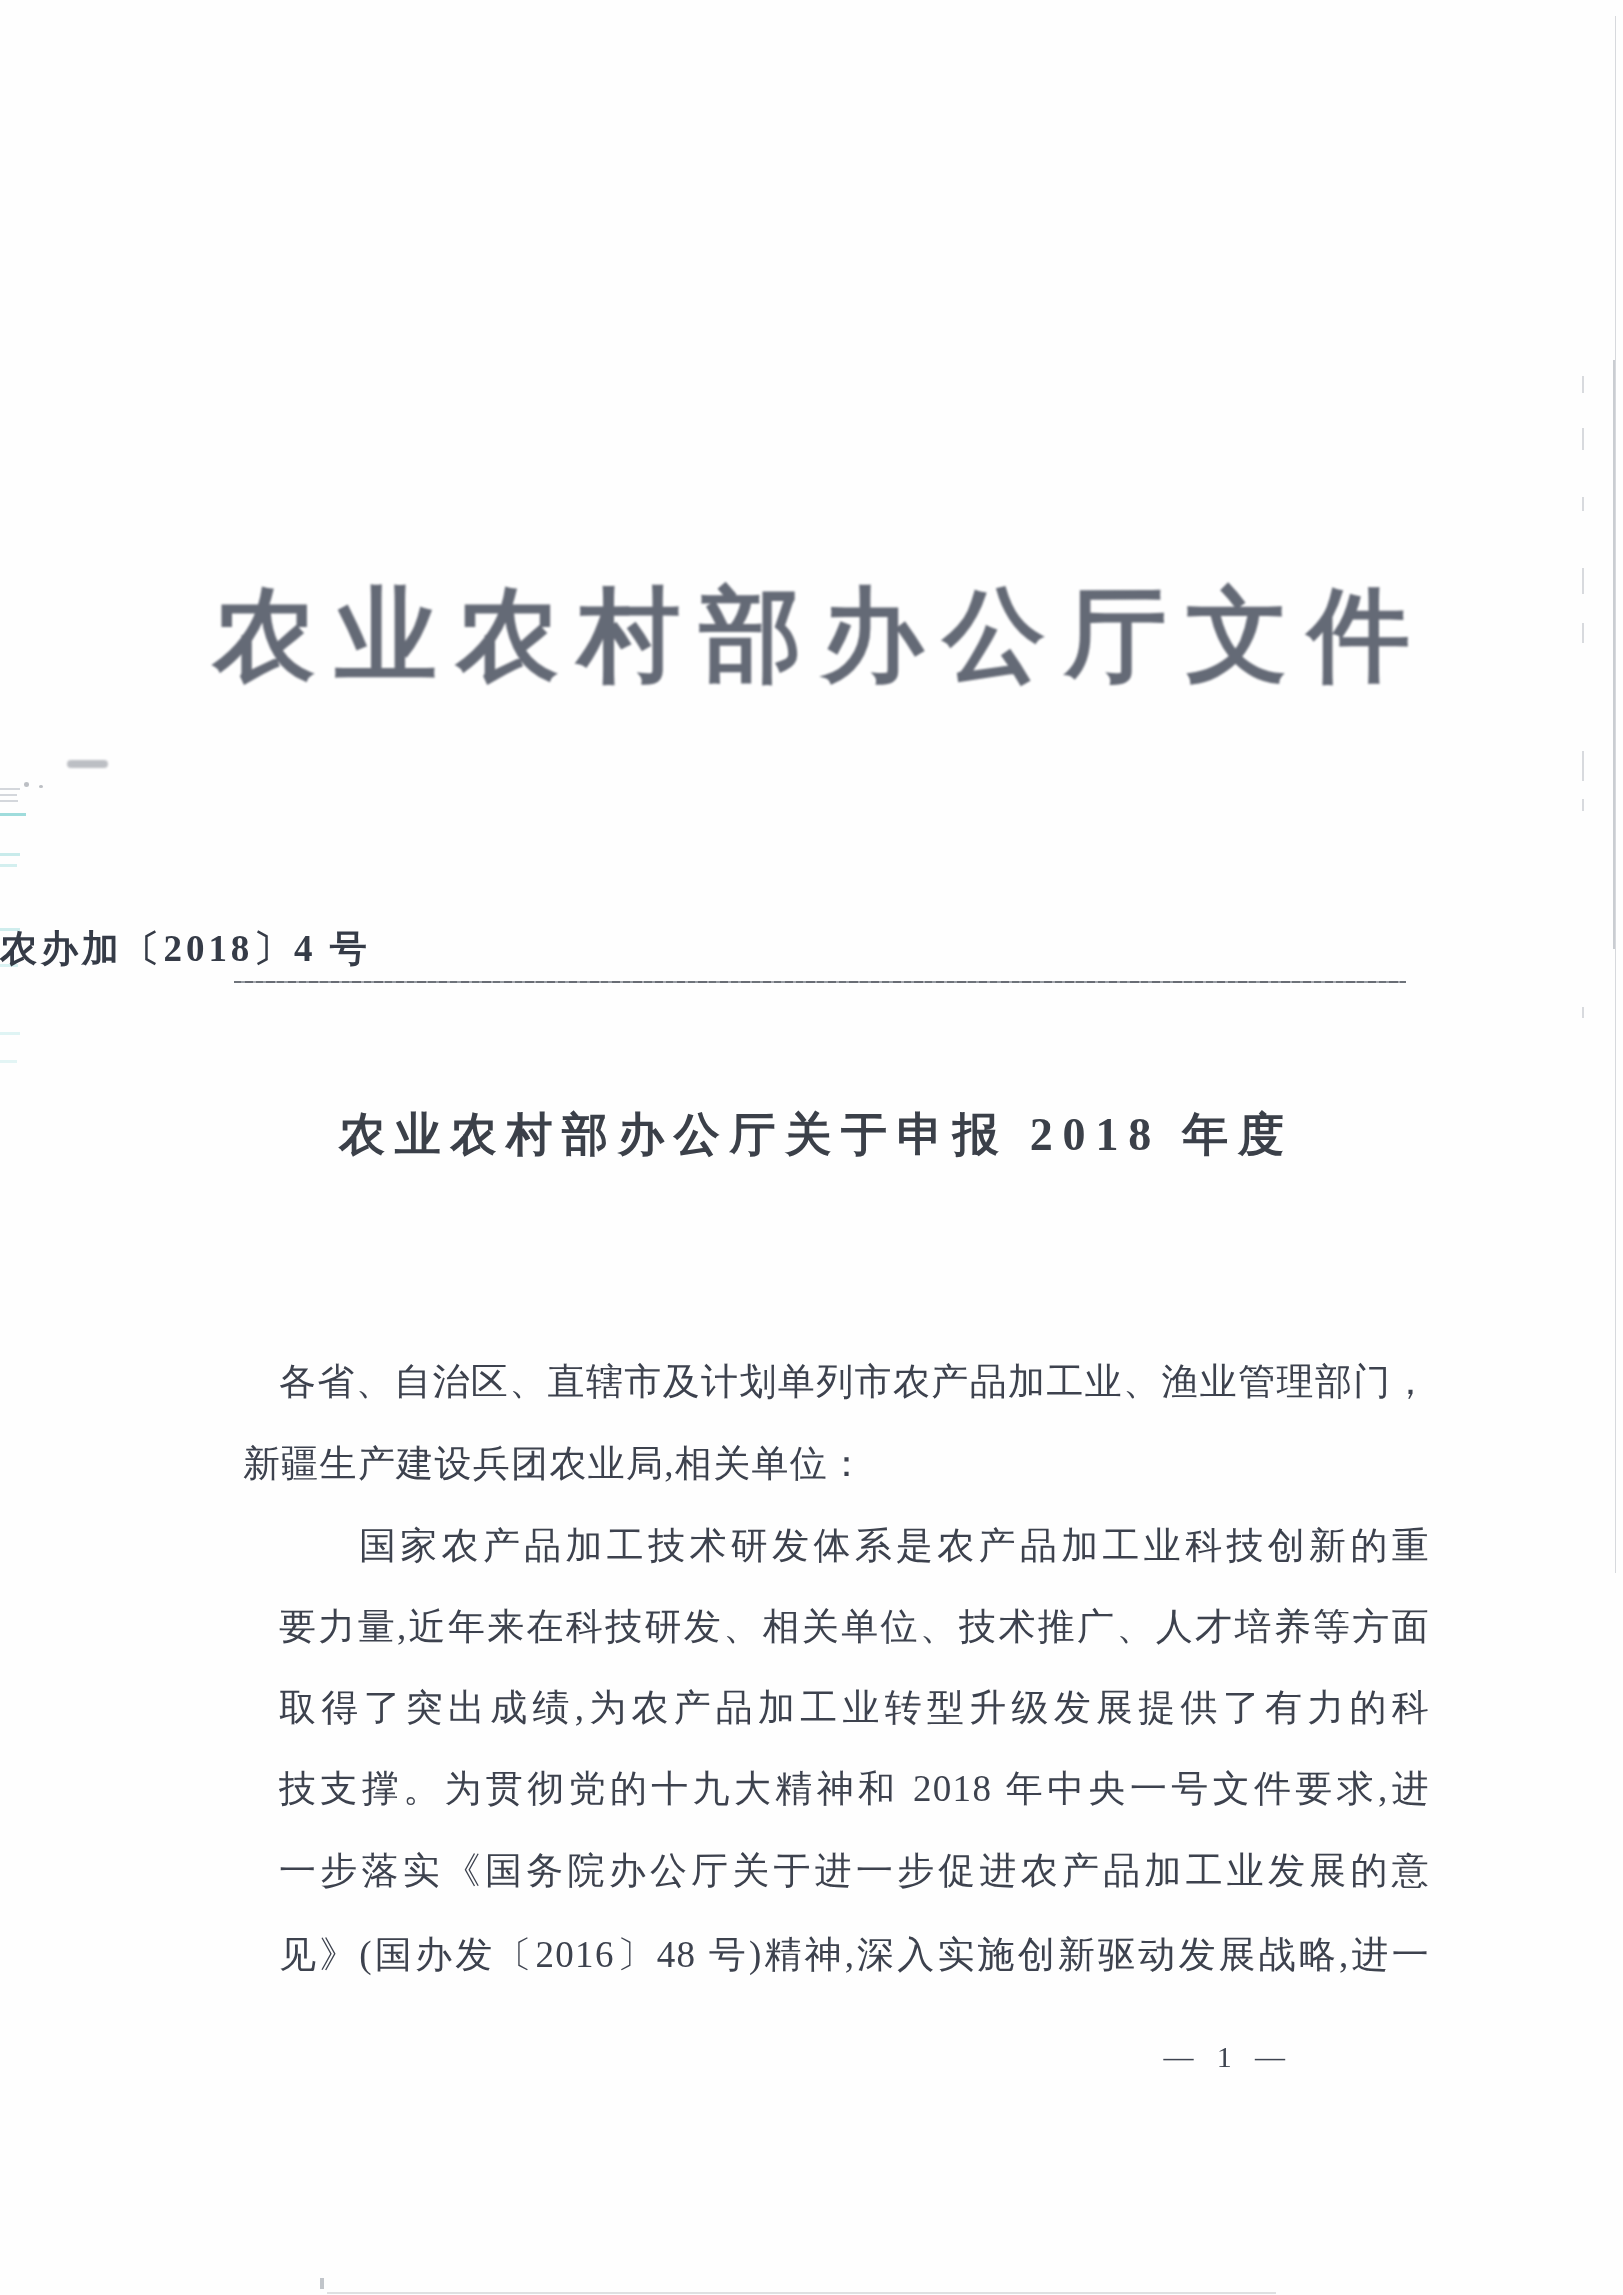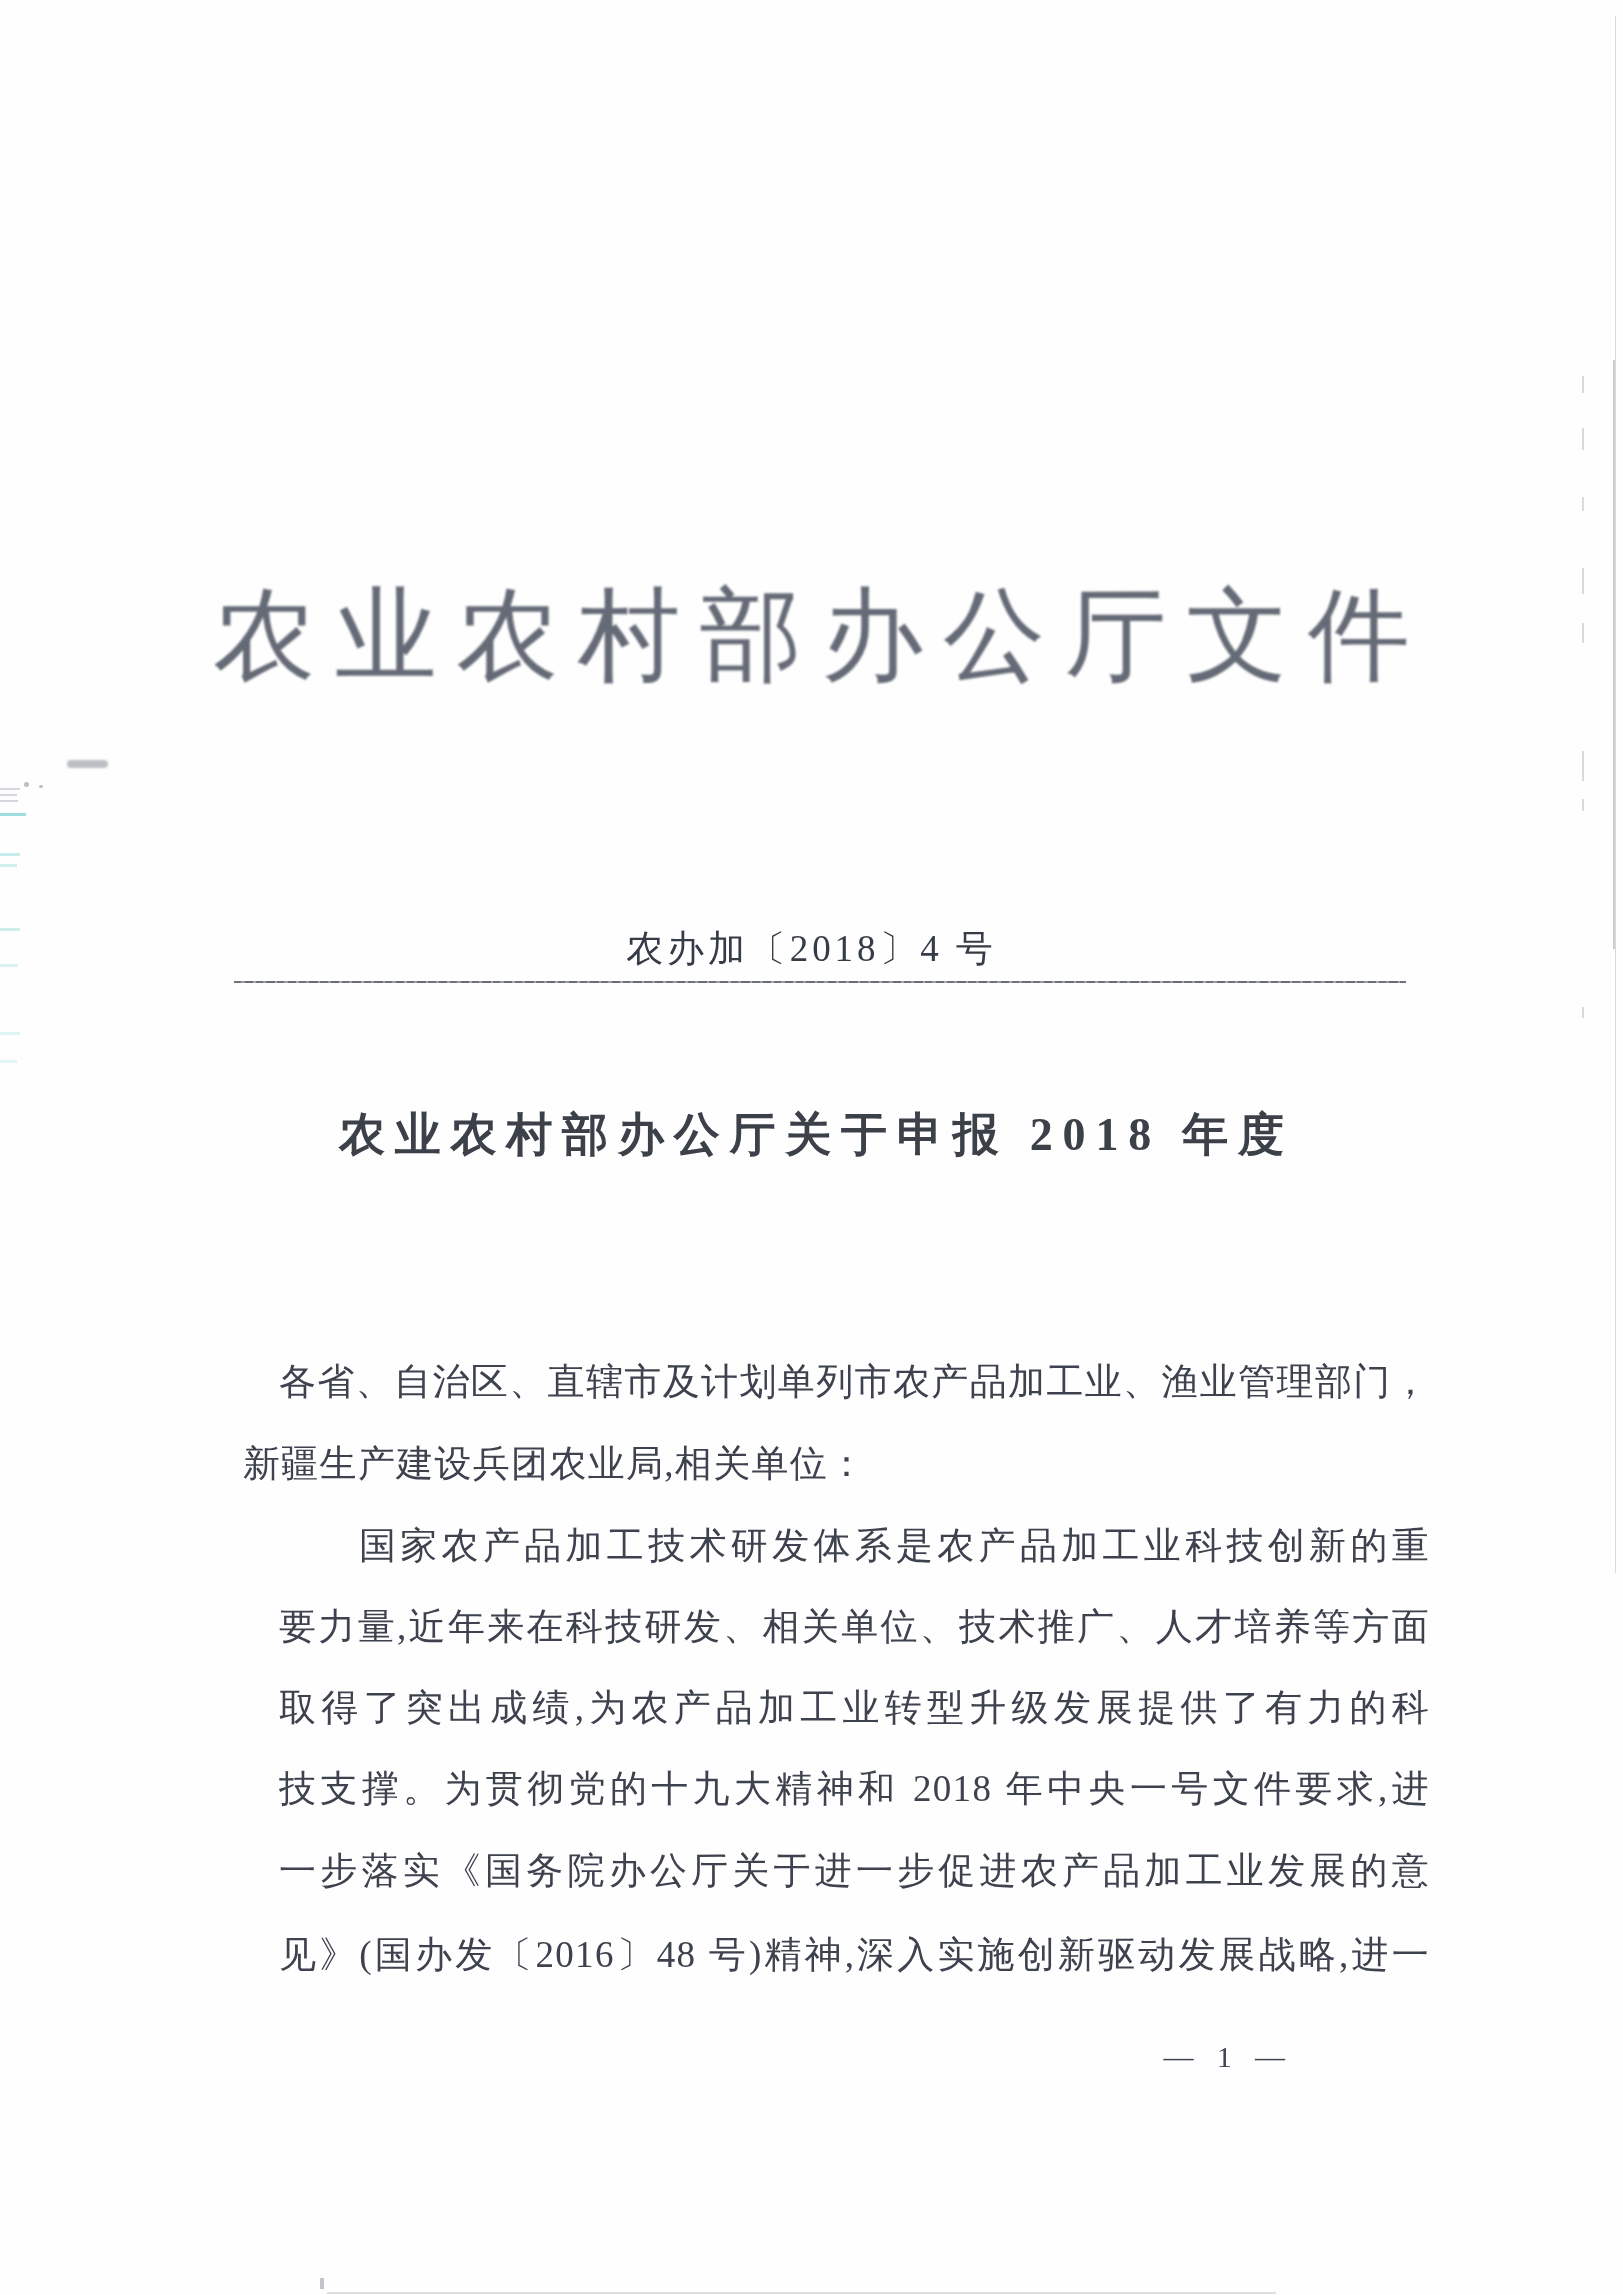--- a/index.html
+++ b/index.html
@@ -17,41 +17,42 @@
   }
 
   
   .header-title {
     position: absolute;
     top: 568px;
     left: 0;
     right: 0;
     text-align: center;
     font-size: 102px;
-    font-weight: 400;
+    font-weight: 700;
     letter-spacing: 19.6px;
     text-indent: 19.6px;
     color: var(--header-ink, #585e6b);
     filter: blur(0.9px);
     opacity: 0.92;
     white-space: nowrap;
   }
 
   
   .doc-number {
     position: absolute;
     top: 924px;
     left: 0;
     right: 0;
-    text-align: center;
+    text-align: left;
     font-size: 37px;
     letter-spacing: 3.9px;
     color: #353b47;
     filter: blur(0.3px);
     white-space: nowrap;
+    font-weight: bold;
   }
 
   
   .rule {
     position: absolute;
     top: 981px;
     left: 234px;
     width: 1172px;
     height: 2px;
     background: repeating-linear-gradient(90deg,

